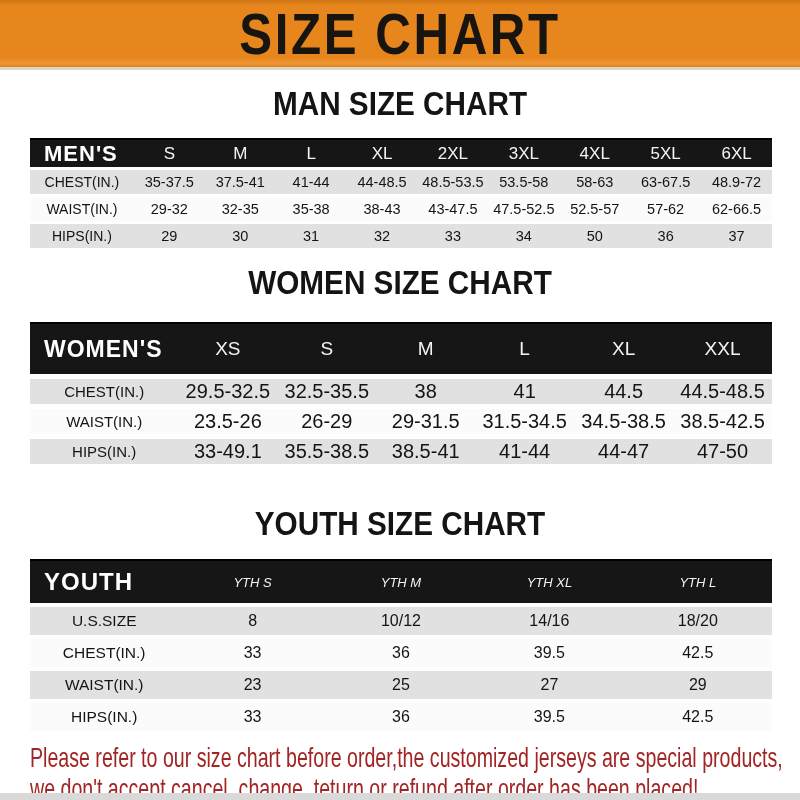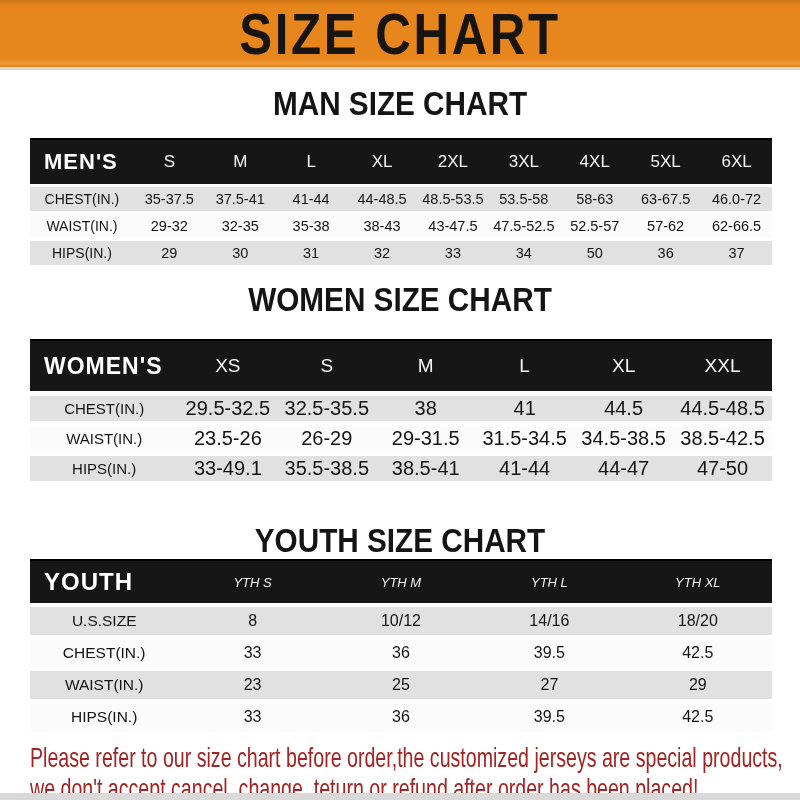--- a/index.html
+++ b/index.html
@@ -28,36 +28,36 @@
     font-size:33px;line-height:34px;letter-spacing:0px;
     transform:scaleX(0.9);
   }
   .h-men{margin-top:17px;}
   .h-women{margin-top:18px;}
   .h-youth{margin-top:43px;}
   
   .table{margin-left:30px;width:742px;}
   .t-men{margin-top:17px;}
   .t-women{margin-top:22px;}
-  .t-youth{margin-top:1px;}
+  .t-youth{margin-top:18px;}
   .row{display:grid;align-items:center;}
   .hdr{
     background:#161616;color:#ffffff;
     border-top:2px solid #000;box-sizing:border-box;
   }
   .hlbl{
     font-weight:800;padding-left:14px;text-align:left;
     letter-spacing:1px;white-space:nowrap;
   }
   .col{text-align:center;font-weight:400;color:#f4f4f4;}
   .rlbl,.cell{text-align:center;color:#141414;}
   .gray{background:#e1e1e1;}
   .white{background:#fbfbfb;}
   
-  .t-men .hdr{height:46px;}
+  .t-men .hdr{height:29px;}
   .t-men .r{height:24px;margin-top:3px;}
   .t-men .hlbl{font-size:22px;}
   .t-men .col{font-size:17px;}
   .t-men .rlbl{font-size:14px;}
   .t-men .cell{font-size:14.5px;}
   .t-women .hdr{height:52px;}
   .t-women .r{height:25px;margin-top:5px;}
   .t-women .hlbl{font-size:23px;}
   .t-women .col{font-size:19px;}
   .t-women .rlbl{font-size:15px;}
@@ -105,21 +105,21 @@
     <div class="row r gray" style="grid-template-columns: 14% repeat(9, 1fr);">
       <div class="rlbl">CHEST(IN.)</div>
       <div class="cell">35-37.5</div>
       <div class="cell">37.5-41</div>
       <div class="cell">41-44</div>
       <div class="cell">44-48.5</div>
       <div class="cell">48.5-53.5</div>
       <div class="cell">53.5-58</div>
       <div class="cell">58-63</div>
       <div class="cell">63-67.5</div>
-      <div class="cell">46.0-72</div>
+      <div class="cell">48.9-72</div>
     </div>
     <div class="row r white" style="grid-template-columns: 14% repeat(9, 1fr);">
       <div class="rlbl">WAIST(IN.)</div>
       <div class="cell">29-32</div>
       <div class="cell">32-35</div>
       <div class="cell">35-38</div>
       <div class="cell">38-43</div>
       <div class="cell">43-47.5</div>
       <div class="cell">47.5-52.5</div>
       <div class="cell">52.5-57</div>
@@ -179,22 +179,22 @@
       <div class="cell">47-50</div>
     </div>
   </div>
 
 <h2 class="heading h-youth">YOUTH SIZE CHART</h2>
 <div class="table t-youth">
     <div class="row hdr" style="grid-template-columns: 20% repeat(4, 1fr);">
       <div class="hlbl">YOUTH</div>
       <div class="col">YTH S</div>
       <div class="col">YTH M</div>
+      <div class="col">YTH XL</div>
       <div class="col">YTH L</div>
-      <div class="col">YTH XL</div>
     </div>
     <div class="row r gray" style="grid-template-columns: 20% repeat(4, 1fr);">
       <div class="rlbl">U.S.SIZE</div>
       <div class="cell">8</div>
       <div class="cell">10/12</div>
       <div class="cell">14/16</div>
       <div class="cell">18/20</div>
     </div>
     <div class="row r white" style="grid-template-columns: 20% repeat(4, 1fr);">
       <div class="rlbl">CHEST(IN.)</div>

